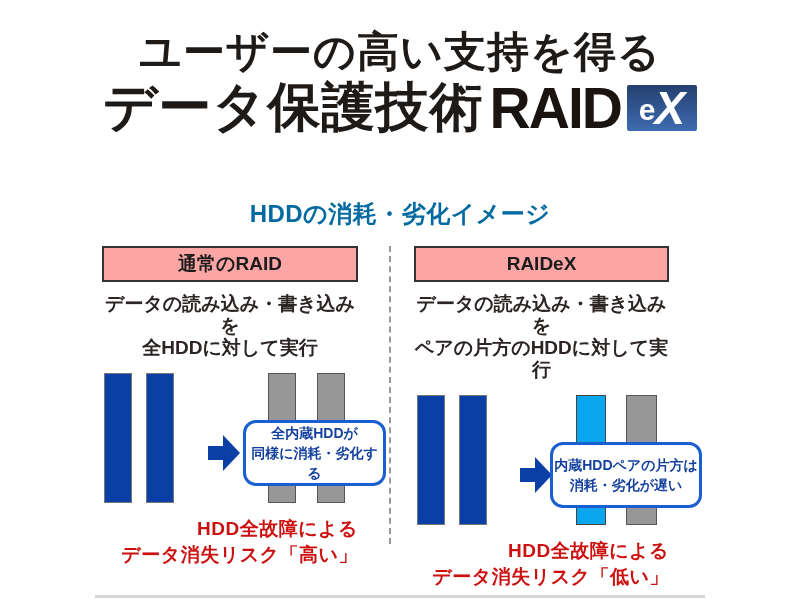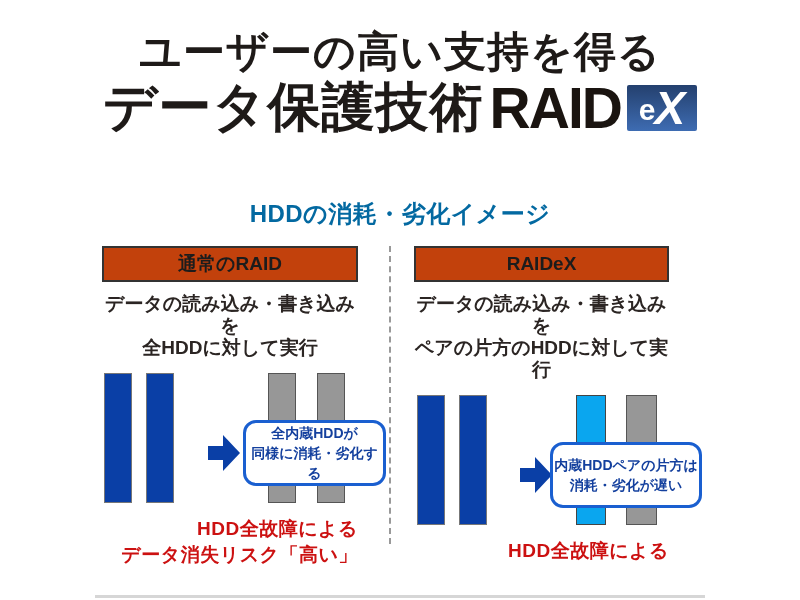--- a/index.html
+++ b/index.html
@@ -35,21 +35,21 @@
   }
   .divider{
     position:absolute;left:389px;top:246px;height:298px;width:0;
     border-left:2px dashed #999999;
   }
   
   .column{position:absolute;top:246px;}
   .column.left{left:102px;width:256px;}
   .column.right{left:414px;width:255px;}
   .header-box{
-    height:32px;border:2px solid #333333;background:#c2410c;
+    height:32px;border:2px solid #333333;background:#fca5a5;
     display:flex;justify-content:center;align-items:center;
     font-size:19px;font-weight:bold;color:#1c1c1c;
   }
   .desc{margin-top:11px;text-align:center;font-size:19px;font-weight:bold;
     color:#2b2523;line-height:22px;}
   .diagram{position:relative;height:130px;margin-top:14px;}
   .bar{position:absolute;top:0;width:28px;height:130px;box-sizing:border-box;}
   .bar.blue{background:var(--bar-blue);border:1px solid #777777;}
   .bar.gray{background:var(--bar-gray);border:1px solid #555555;}
   .bar.cyan{background:var(--bar-cyan);border:1px solid #444444;}
@@ -141,17 +141,18 @@
       </div>
       <div class="bar cyan c1"></div>
       <div class="bar gray g1"></div>
       <div class="callout">
         <div>内蔵HDDペアの片方は</div>
         <div>消耗・劣化が遅い</div>
       </div>
     </div>
     <div class="caption">
       <div>HDD全故障による</div>
+      <div>データ消失リスク「低い」</div>
     </div>
   </div>
 
   <div class="bottom-rule"></div>
 </div>
 
 </body></html>

